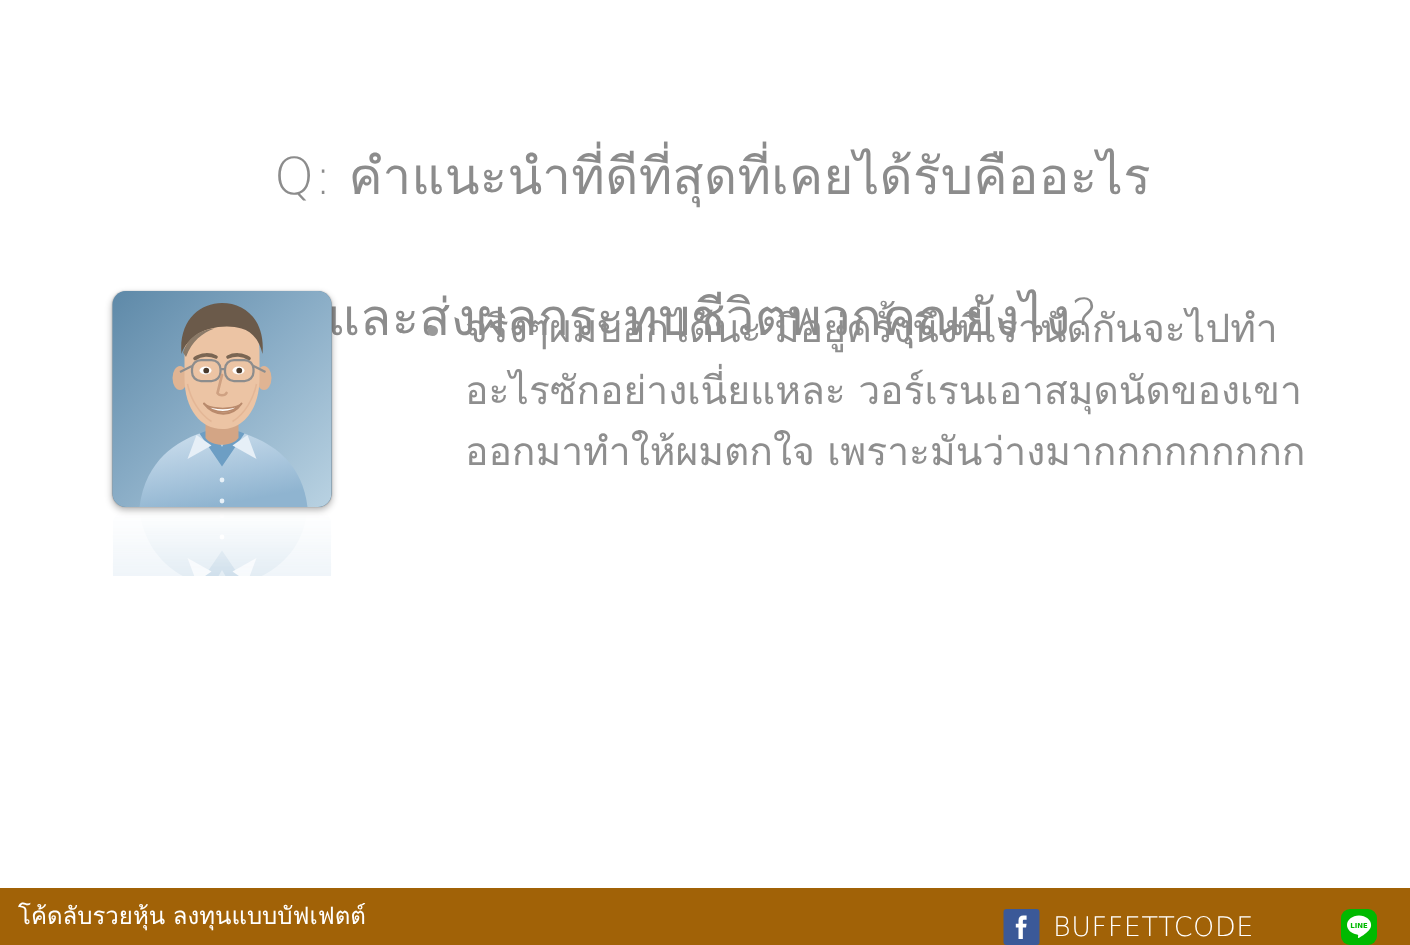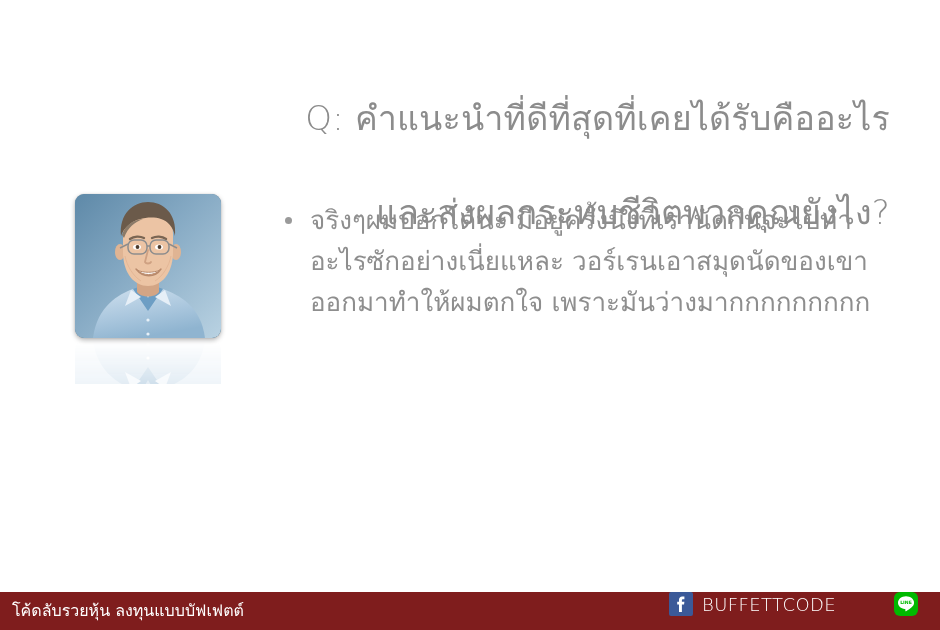--- a/index.html
+++ b/index.html
@@ -29,21 +29,21 @@
     top: 48px;
     width: 830px;
     text-align: center;
     color: #8c8c8c;
     font-size: 34px;
     line-height: 47px;
     font-weight: 300;
     letter-spacing: 0.2px;
     white-space: pre-line;
   }
-  .title-line { display: block; text-align: right; }
+  .title-line { display: block; }
 
   
   #portrait-wrap {
     position: absolute;
     left: 75px;
     top: 194px;
     width: 146px;
     height: 190px;
   }
   #portrait {
@@ -107,40 +107,40 @@
     background: #9a9a9a;
   }
 
   
   #footer-bar {
     position: absolute;
     left: 0;
     right: 0;
     bottom: 0;
     height: 38px;
-    background: #7f1d1d;
+    background: #a16207;
     display: flex;
     align-items: center;
   }
   #footer-left {
     position: absolute;
     left: 12px;
     color: #ffffff;
     font-size: 16px;
     font-weight: 300;
     line-height: 38px;
     white-space: nowrap;
   }
   #footer-social {
     position: absolute;
     right: 22px;
     top: 0;
     height: 38px;
     display: flex;
-    align-items: flex-start;
+    align-items: flex-end;
     gap: 16px;
   }
   .social-group {
     display: flex;
     align-items: center;
   }
   .social-label {
     color: #ffffff;
     font-size: 18px;
     font-weight: 300;

